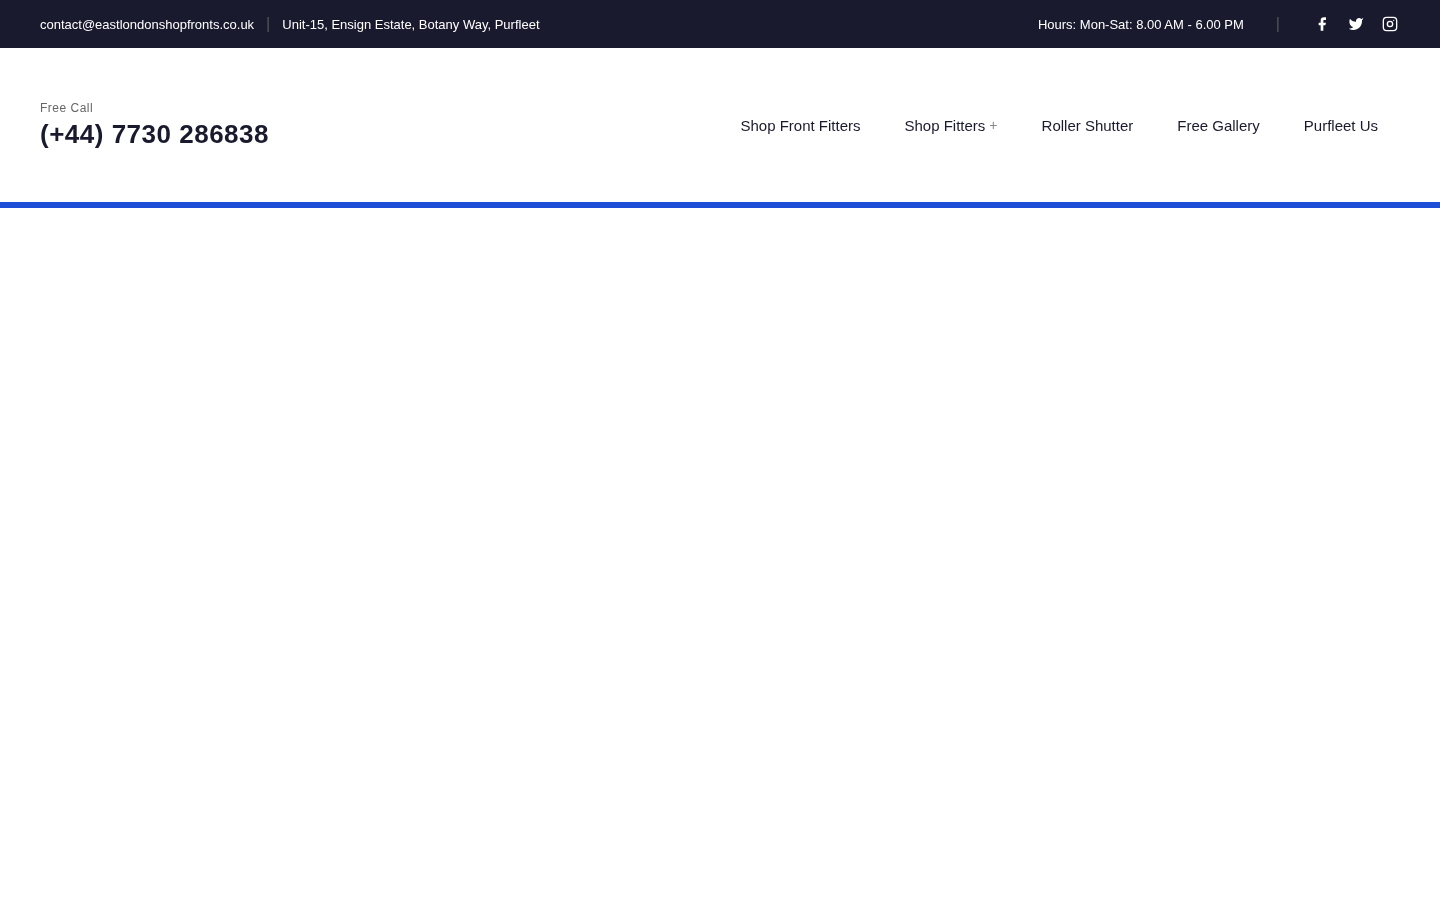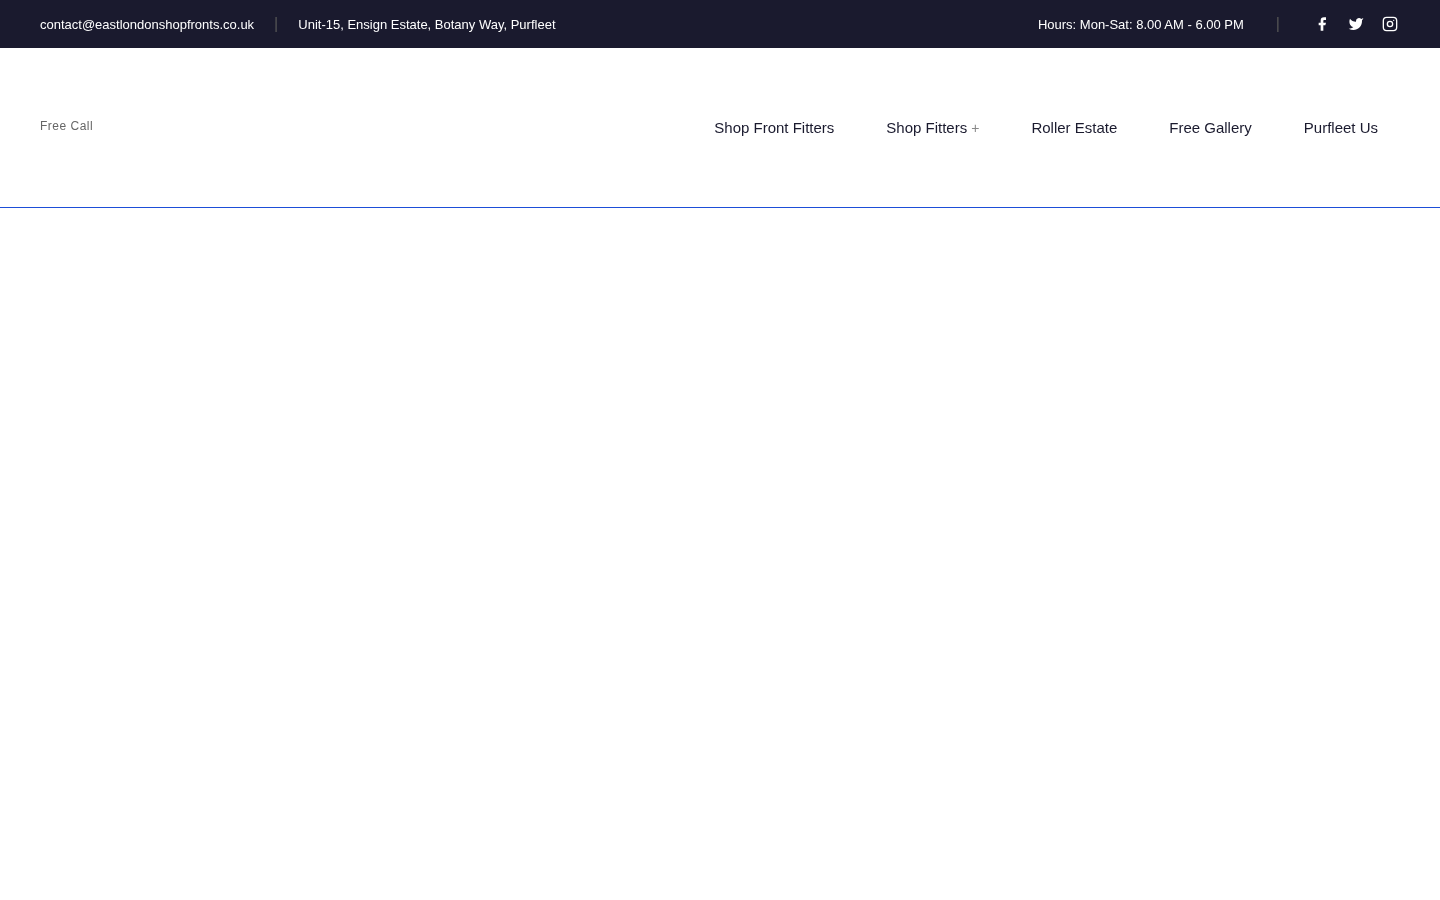--- a/index.html
+++ b/index.html
@@ -23,21 +23,21 @@
       align-items: center;
       justify-content: space-between;
       padding: 0 40px;
       height: 48px;
       font-size: 13px;
     }
 
     .top-bar-left {
       display: flex;
       align-items: center;
-      gap: 20px;
+      gap: 12px;
     }
 
     .top-bar-divider {
       color: #555;
       font-size: 16px;
     }
 
     .top-bar-right {
       display: flex;
       align-items: center;
@@ -62,21 +62,21 @@
     }
 
     
     .header {
       display: flex;
       align-items: center;
       justify-content: space-between;
       padding: 0 40px;
       height: 160px;
       background: #fff;
-      border-bottom: 1px solid #1d4ed8;
+      border-bottom: 6px solid #1d4ed8;
     }
 
     .logo-area {
       display: flex;
       flex-direction: column;
       justify-content: center;
     }
 
     .logo-free-call {
       font-size: 12px;
@@ -89,21 +89,21 @@
       font-size: 26px;
       font-weight: 700;
       color: #1a1a2e;
       letter-spacing: 0.5px;
     }
 
     
     nav {
       display: flex;
       align-items: center;
-      gap: 8px;
+      gap: 0;
     }
 
     .nav-item {
       font-size: 15px;
       font-weight: 500;
       color: #1a1a2e;
       padding: 10px 22px;
       cursor: pointer;
       white-space: nowrap;
       display: flex;
@@ -155,32 +155,33 @@
           <circle cx="17.5" cy="6.5" r="1" fill="white" stroke="none"></circle>
         </svg>
       </span>
     </div>
   </div>
 </div>
 
 <header class="header">
   <div class="logo-area">
     <span class="logo-free-call">Free Call</span>
+    <span class="logo-phone">(+44) 7730 286838</span>
   </div>
 
   <nav>
     <a class="nav-item" href="#">
       <span>Shop Front Fitters</span>
     </a>
     <a class="nav-item" href="#">
       <span>Shop Fitters</span>
       <span class="nav-plus">+</span>
     </a>
     <a class="nav-item" href="#">
-      <span>Roller Estate</span>
+      <span>Roller Shutter</span>
     </a>
     <a class="nav-item" href="#">
       <span>Free Gallery</span>
     </a>
     <a class="nav-item" href="#">
       <span>Purfleet Us</span>
     </a>
   </nav>
 </header>
 

